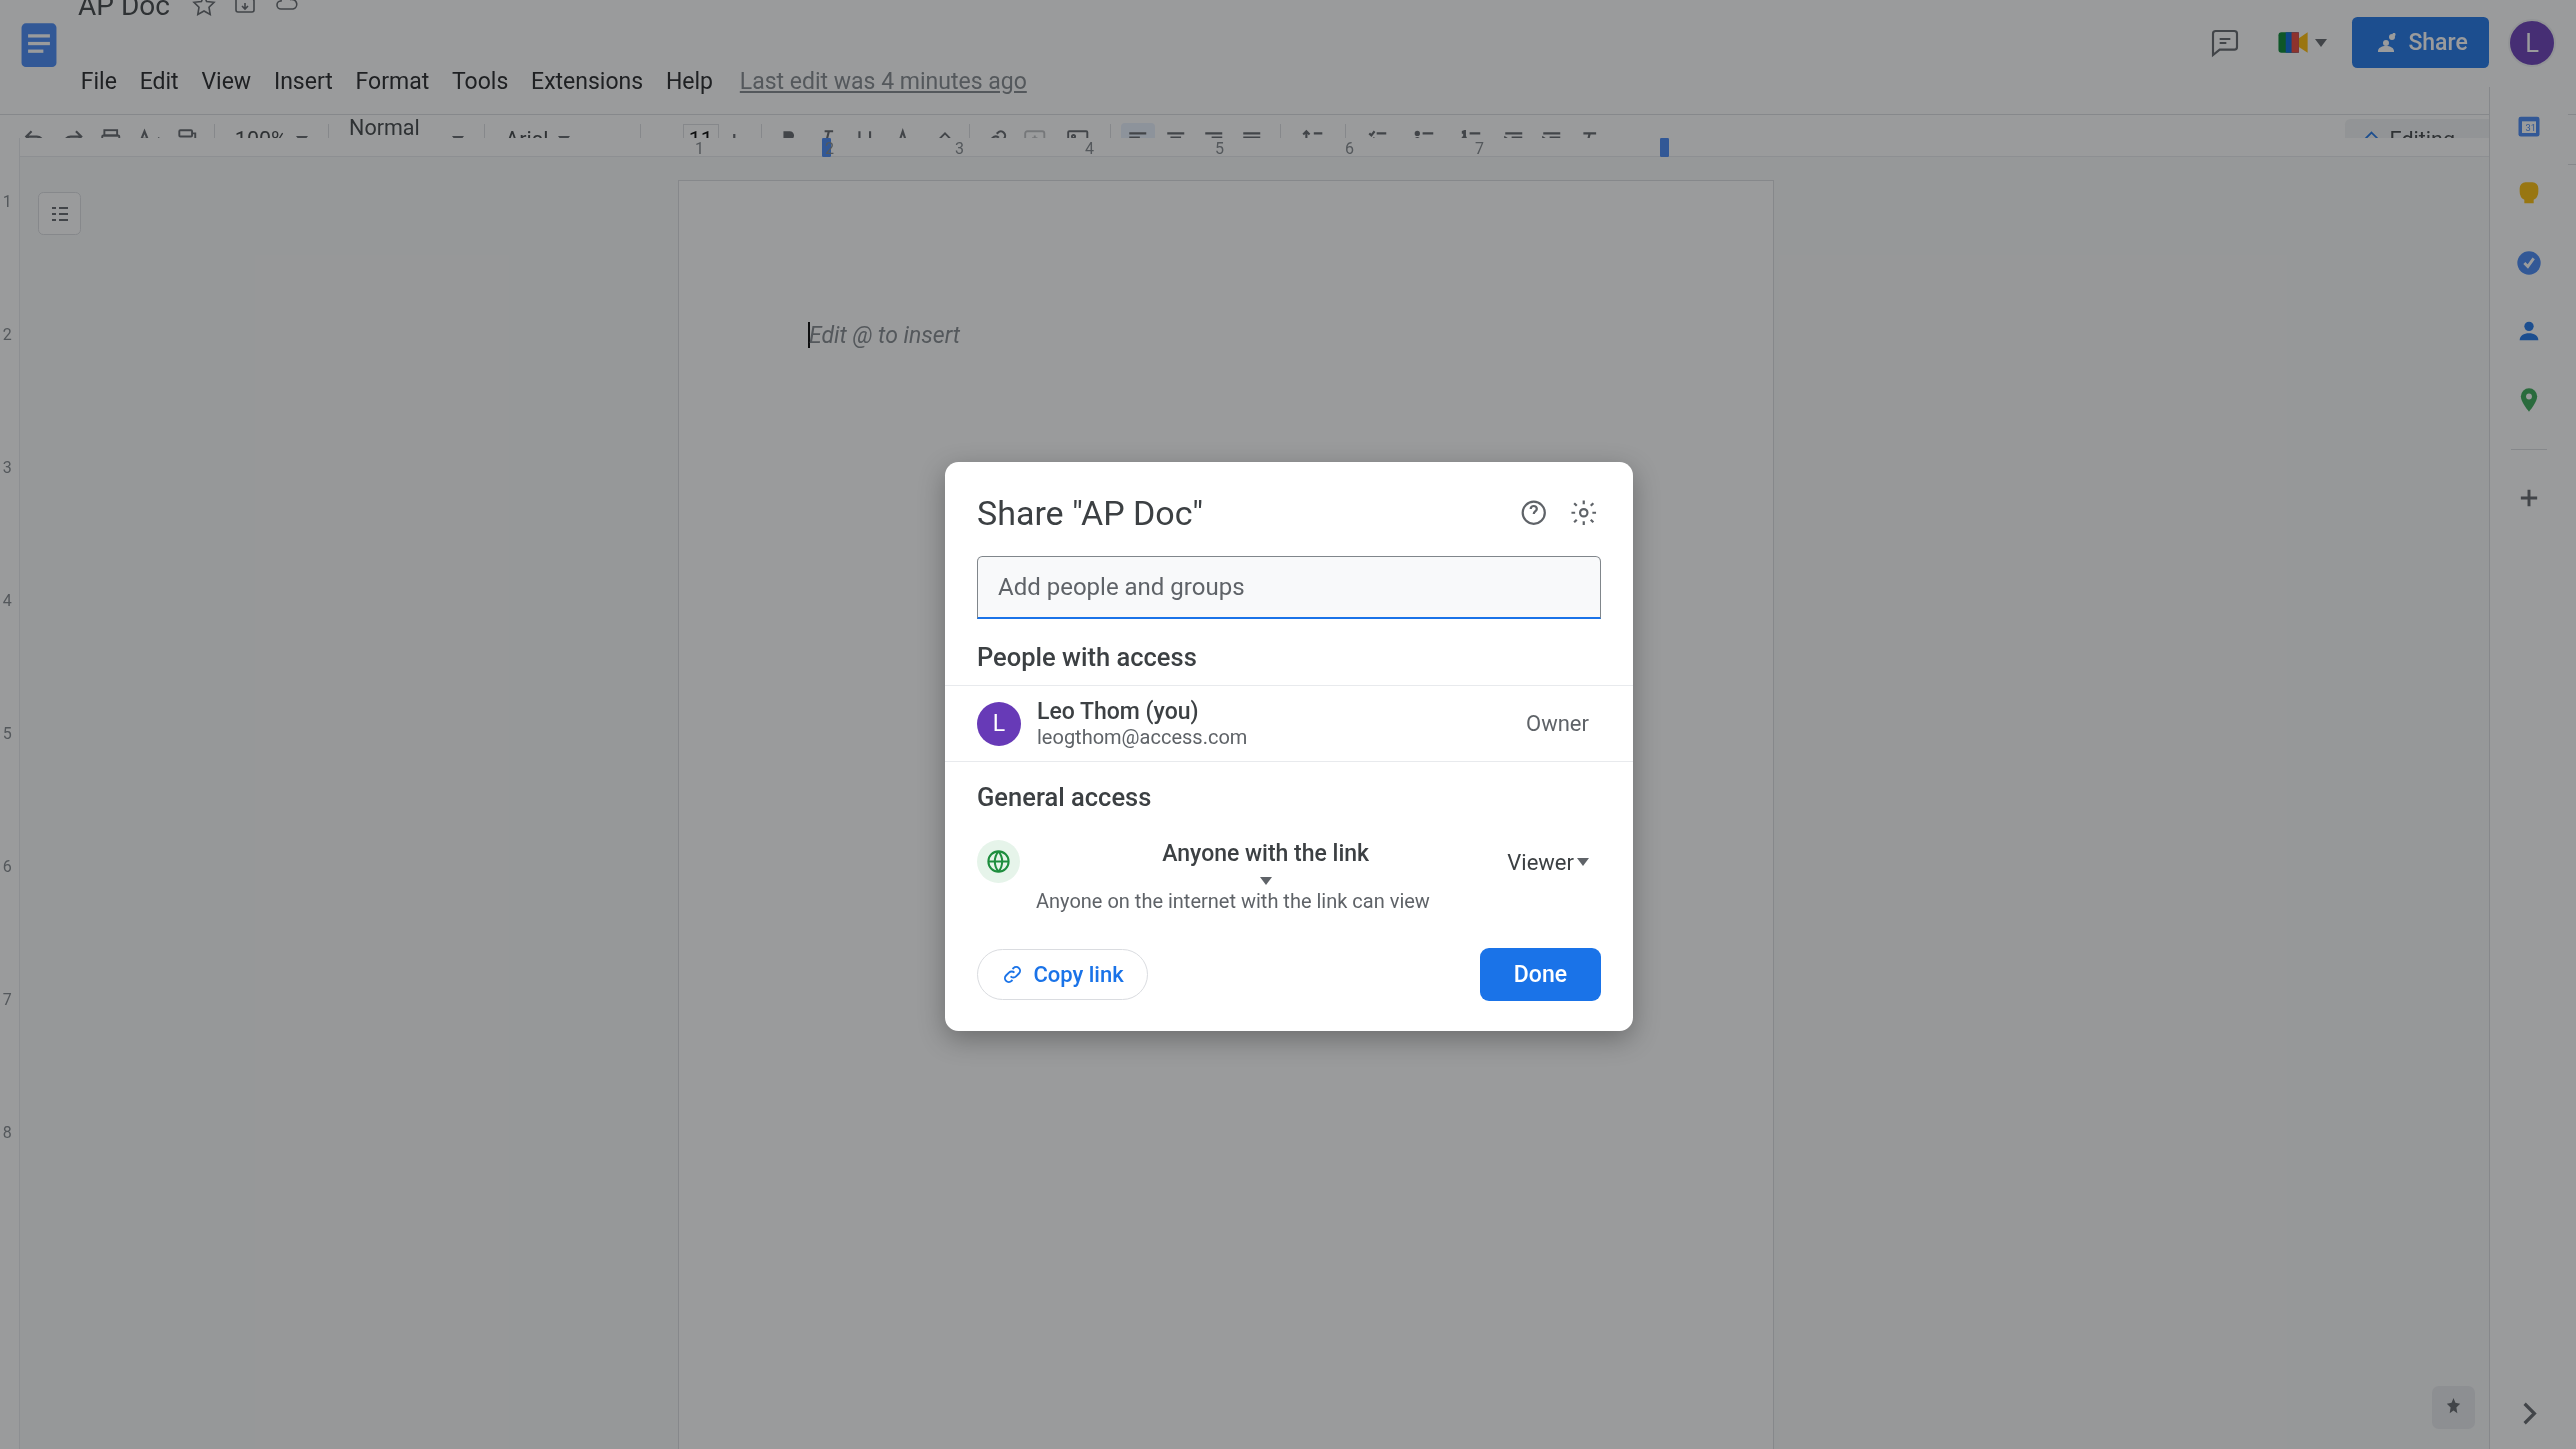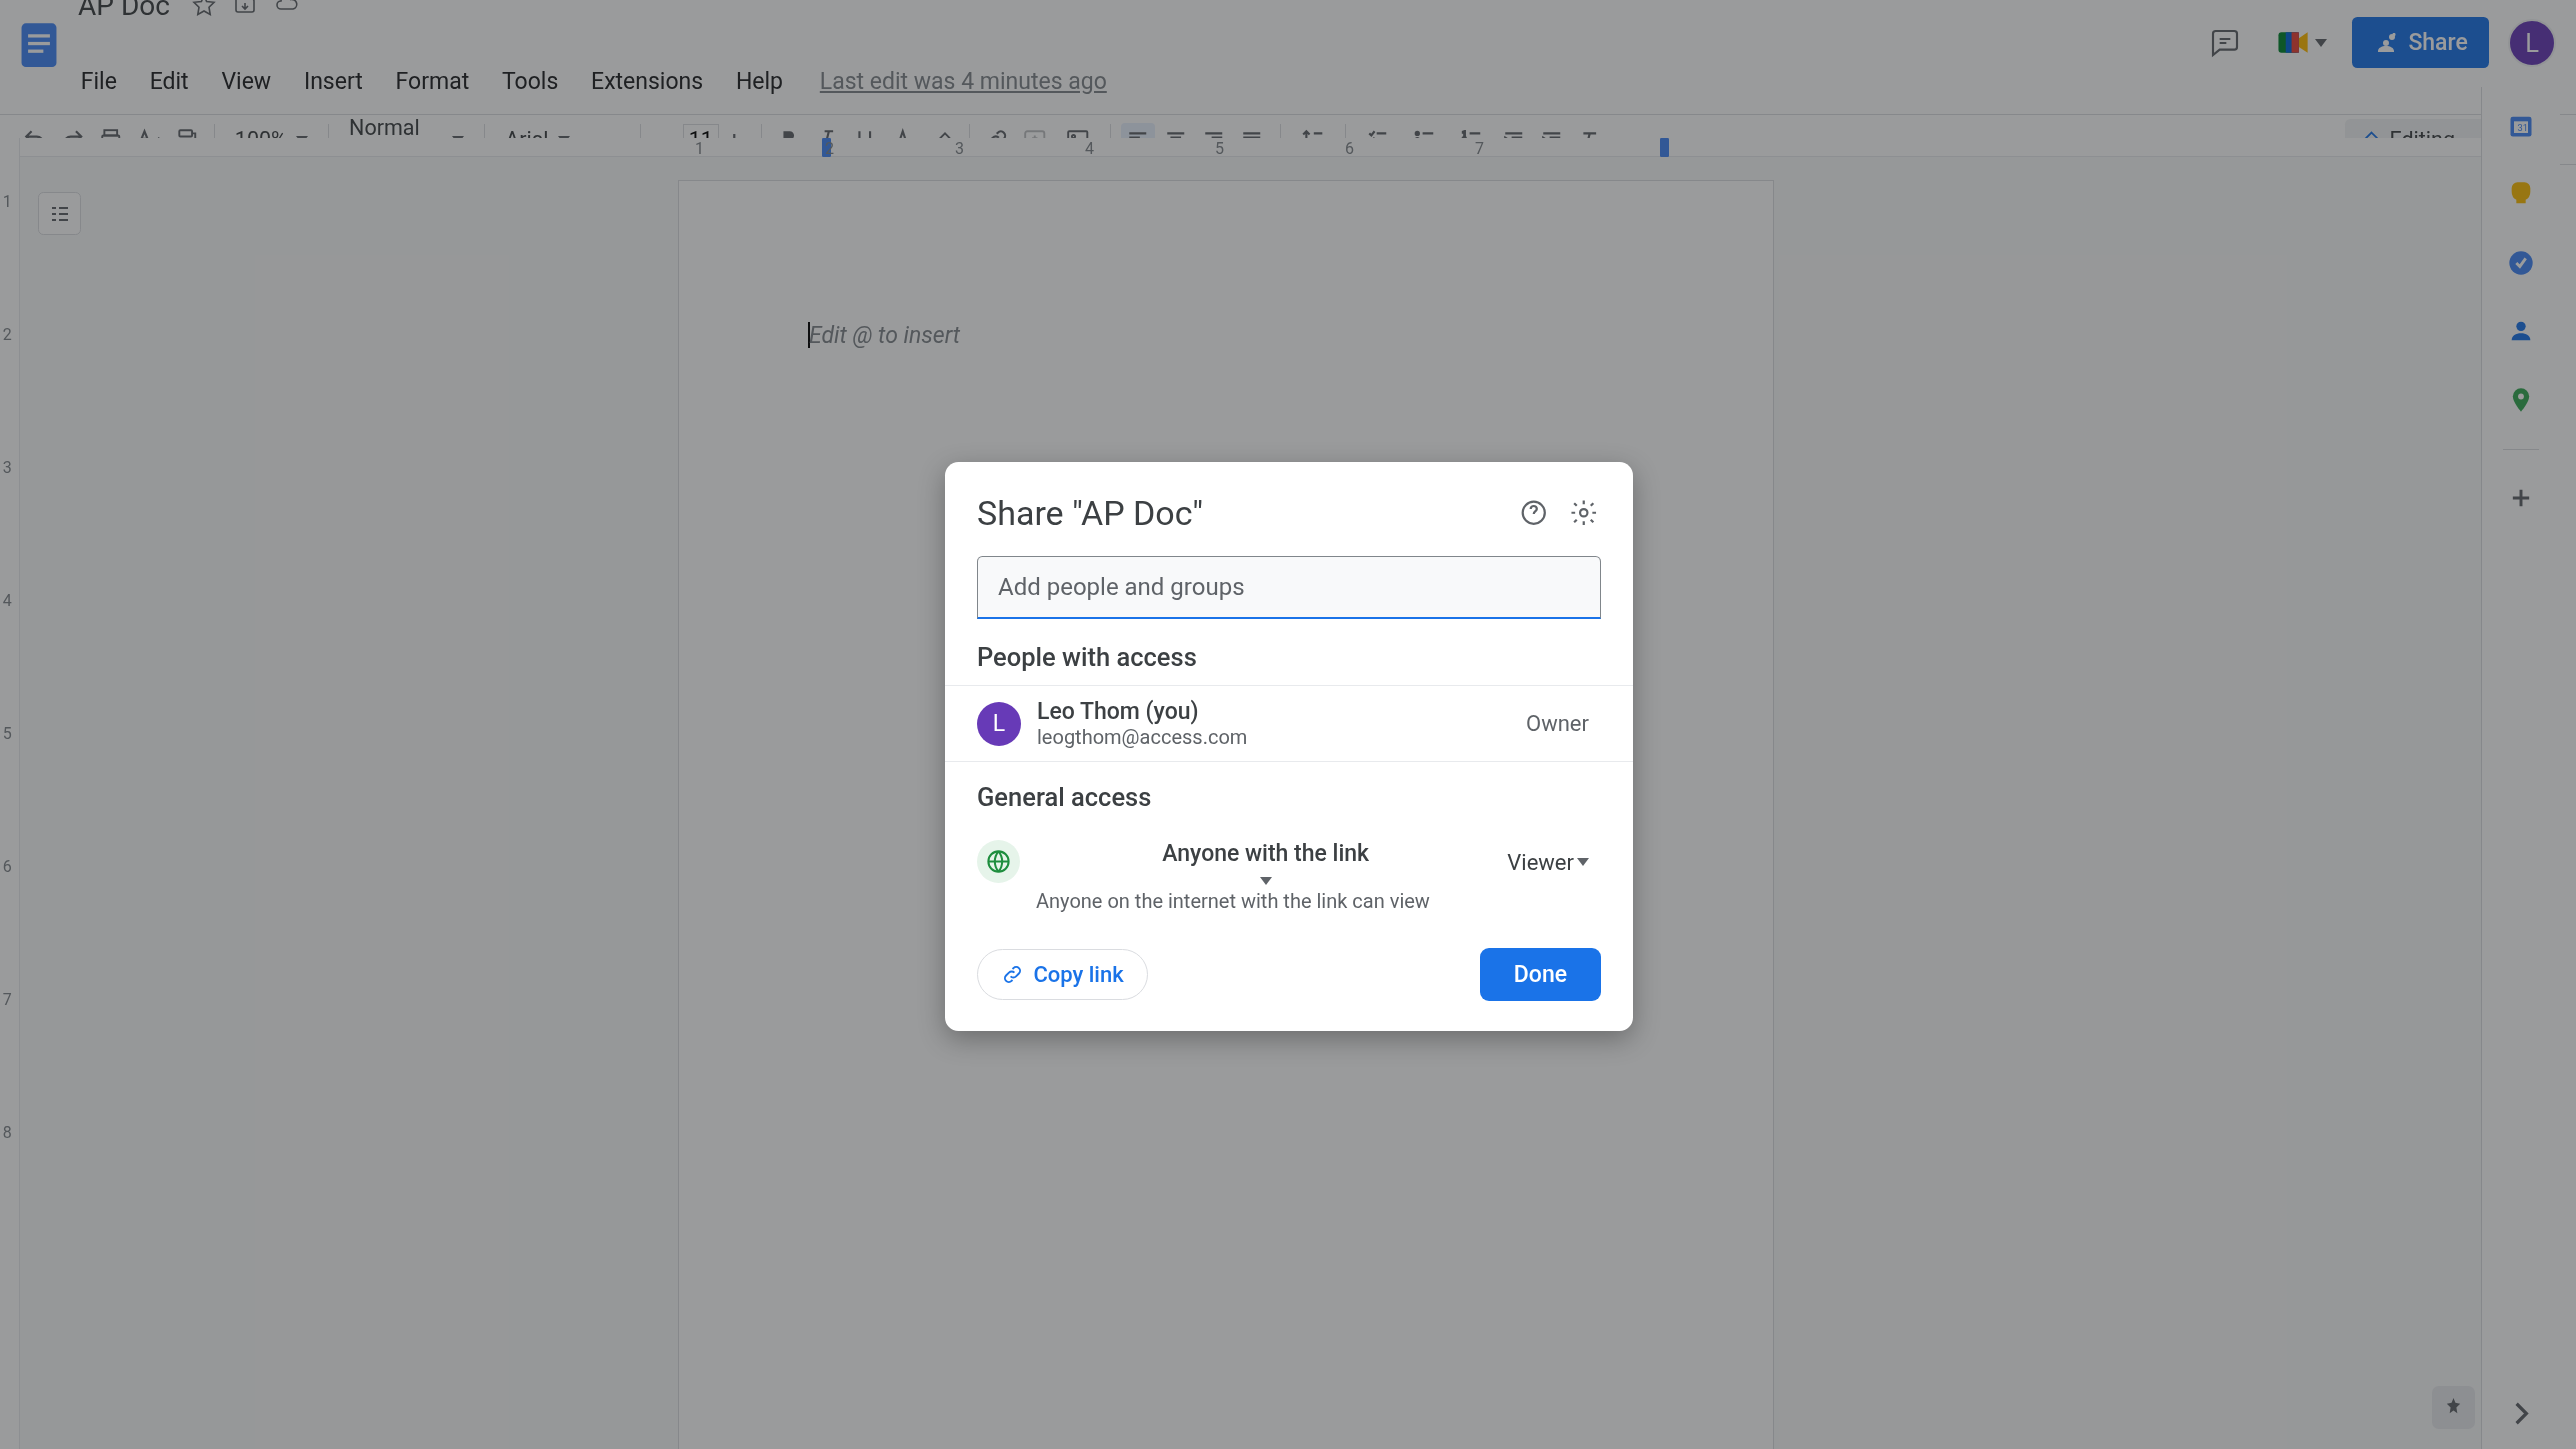--- a/index.html
+++ b/index.html
@@ -8,21 +8,21 @@
 
 .hdr { height: 114px; background: #fff; display: flex; flex-direction: column; padding: 9.4px 0 0 0; }
 .hdr-row1 { display: flex; align-items: center; height: 67px; padding: 0 20px 0 12px; }
 .docs-logo { width: 54px; height: 54px; display: flex; align-items: center; justify-content: center; margin-right: 5.4px; }
 .docs-logo svg { width: 48px; height: 48px; }
 .title-block { flex: 1; display: flex; flex-direction: column; justify-content: center; gap: 1.3px; }
 .title-row { display: flex; align-items: center; gap: 13.4px; height: 31px; }
 .doc-title { font-size: 28px; color: #3c4043; letter-spacing: 0; font-weight: 400; padding: 0 6.7px; }
 .title-ico { width: 28px; height: 28px; display: flex; align-items: center; justify-content: center; color: #5f6368; }
 .title-ico svg { width: 24px; height: 24px; }
-.menu-row { display: flex; align-items: center; gap: 14px; height: 29.5px; margin-top: 45px; }
+.menu-row { display: flex; align-items: center; gap: 4px; height: 29.5px; margin-top: 45px; }
 .menu-item { font-size: 23px; color: #202124; padding: 4px 9.4px; border-radius: 4px; cursor: pointer; }
 .last-edit { font-size: 23px; color: #80868b; text-decoration: underline; margin-left: 13.4px; cursor: pointer; }
 .hdr-right { display: flex; align-items: center; gap: 13.4px; }
 .hdr-ico-btn { width: 54px; height: 54px; display: flex; align-items: center; justify-content: center; border-radius: 50%; }
 .hdr-ico-btn svg { width: 32px; height: 32px; }
 .meet-btn { display: flex; align-items: center; padding: 10.7px 12px; border-radius: 6.7px; gap: 2.7px; }
 .meet-btn svg.meet { width: 35px; height: 31px; }
 .share-btn { display: flex; align-items: center; gap: 10.7px; background: #1a73e8; color: #fff; padding: 12px 21.5px; border-radius: 5.4px; font-size: 23px; font-weight: 500; }
 .share-btn svg { width: 24px; height: 24px; }
 .avatar-big { width: 48px; height: 48px; border-radius: 50%; background: #673ab7; color: #fff; display: flex; align-items: center; justify-content: center; font-size: 25.5px; border: 2.7px solid #f1f3f4; margin-left: 5.4px; }
@@ -50,21 +50,21 @@
 .ruler-v .ticks span { font-size: 16px; color: #80868b; }
 .outline-btn { position: absolute; top: 54px; left: 38px; width: 43px; height: 43px; background: #fff; border: 0.7px solid #dadce0; border-radius: 5.4px; display: flex; align-items: center; justify-content: center; }
 .outline-btn svg { width: 24px; height: 24px; color: #5f6368; }
 .page { position: absolute; top: 42px; left: 678px; width: 1096px; height: 1418px; background: #fff; border: 0.7px solid #dadce0; }
 .page-placeholder { position: absolute; top: 141px; left: 130px; font-size: 23px; color: #80868b; font-style: italic; }
 .page-cursor { position: absolute; top: 141px; left: 129px; width: 2px; height: 25.5px; background: #000; }
 .margin-l { position: absolute; top: 0; left: 802px; width: 9.4px; height: 19px; background: #4285f4; border-radius: 1.3px; }
 .margin-r { position: absolute; top: 0; left: 1640px; width: 9.4px; height: 19px; background: #4285f4; border-radius: 1.3px; }
 
 
-.side-panel { position: absolute; top: 87px; right: 16px; width: 79px; bottom: 0; border-left: 0.7px solid #dadce0; background: #fff; display: flex; flex-direction: column; align-items: center; padding-top: 19px; gap: 29.5px; }
+.side-panel { position: absolute; top: 87px; right: 8px; width: 79px; bottom: 0; border-left: 0.7px solid #dadce0; background: #fff; display: flex; flex-direction: column; align-items: center; padding-top: 19px; gap: 29.5px; }
 .sp-btn { width: 39px; height: 39px; display: flex; align-items: center; justify-content: center; border-radius: 50%; }
 .sp-btn svg { width: 28px; height: 28px; }
 .sp-divider { width: 36px; height: 0.7px; background: #dadce0; }
 .sp-bottom { position: absolute; bottom: 16px; width: 39px; height: 39px; display: flex; align-items: center; justify-content: center; }
 
 
 .explore { position: absolute; bottom: 20px; right: 101px; width: 43px; height: 43px; background: #e8eaed; border-radius: 6.7px; display: flex; align-items: center; justify-content: center; }
 .explore svg { width: 23px; height: 23px; color: #5f6368; }
 
 

